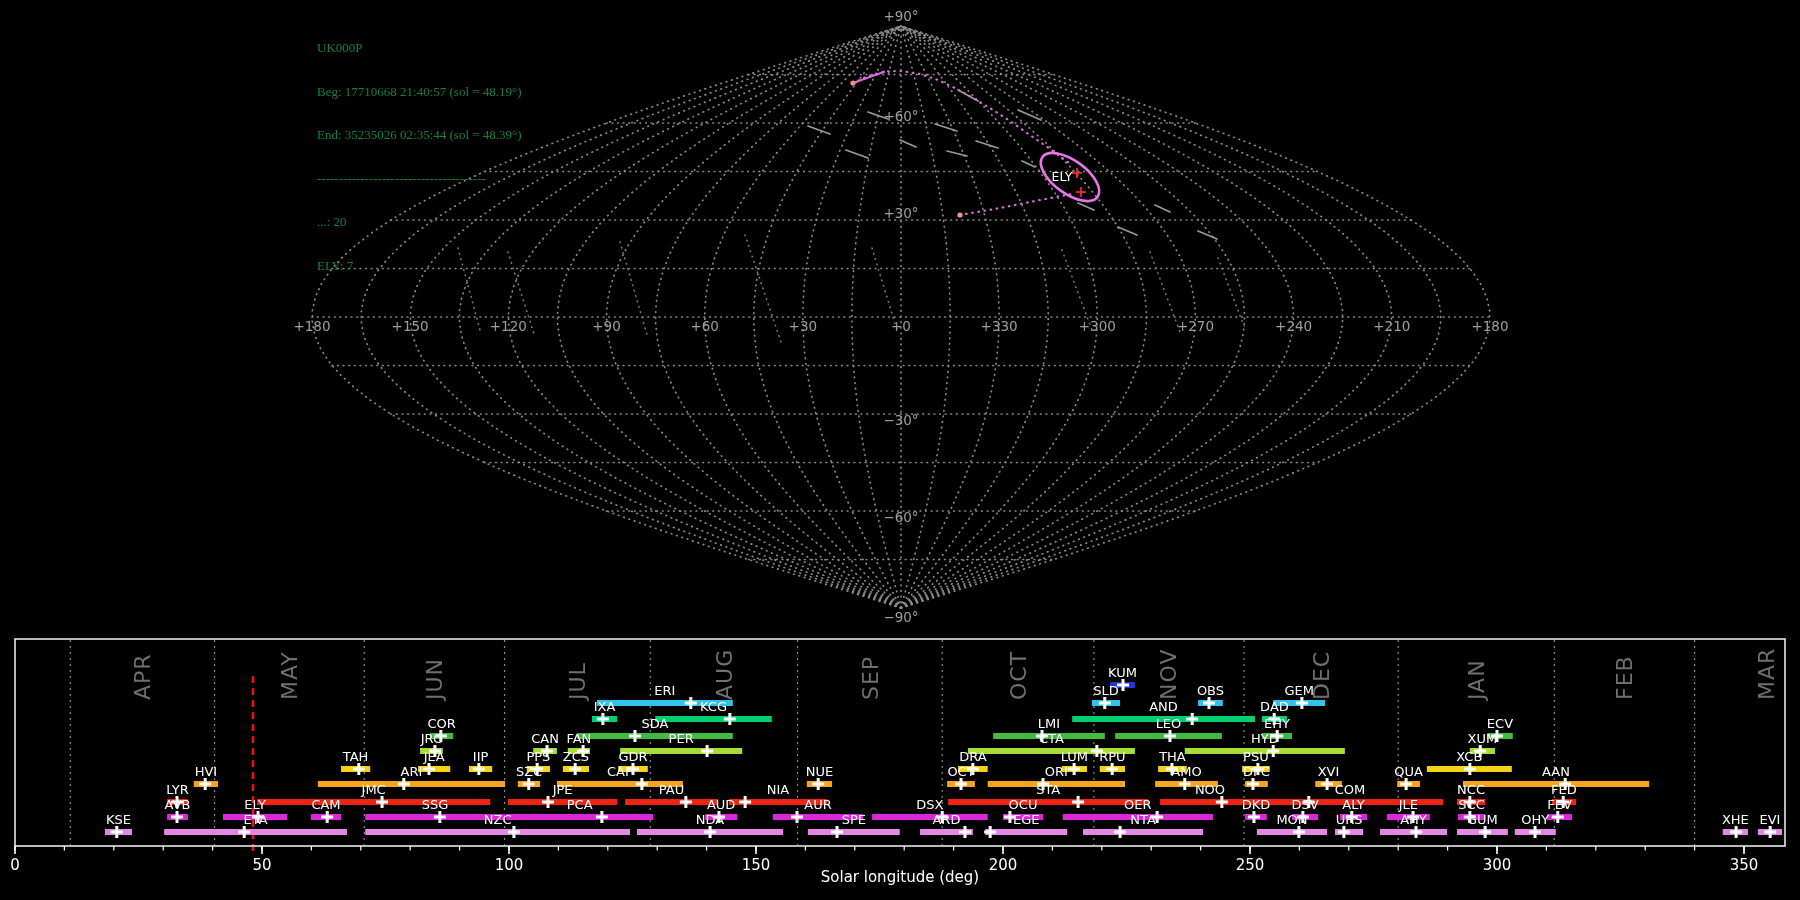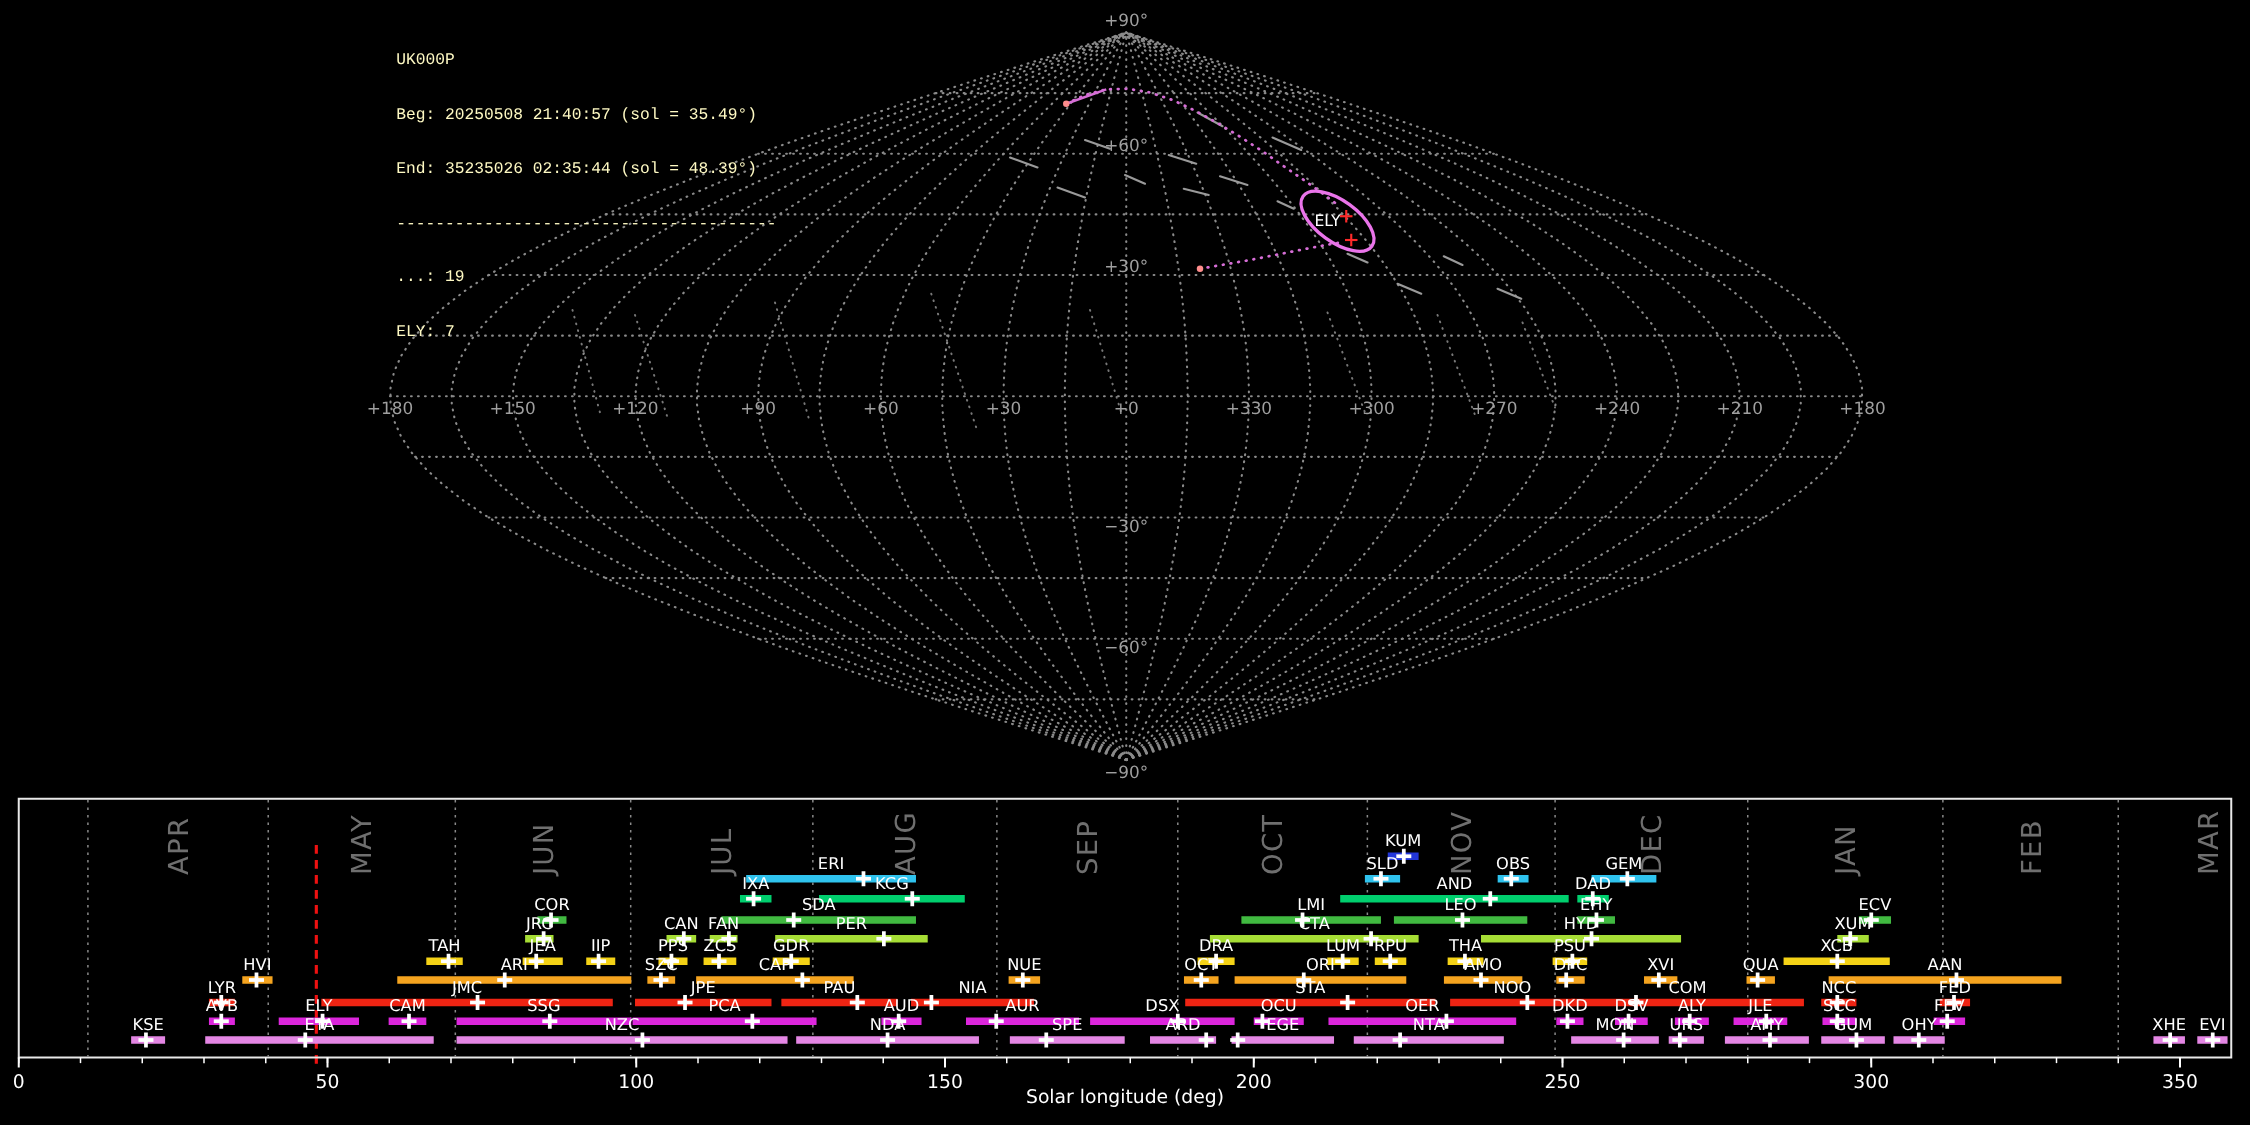--- a/index.html
+++ b/index.html
@@ -1,20 +1,20 @@
 <!DOCTYPE html>
 <html><head>
 <meta charset="utf-8">
 <style>
   html,body{margin:0;padding:0;background:#000;}
   #screen{position:relative;width:1800px;height:900px;background:#000;overflow:hidden;
           font-family:"DejaVu Sans","Liberation Sans",sans-serif;}
   #plot{position:absolute;left:0;top:0;}
-  #header-block{position:absolute;left:317px;top:12px;color:#fef9c3;
-    font-family:Liberation Mono, monospace;
+  #header-block{position:absolute;left:317px;top:12px;color:#15803d;
+    font-family:Liberation Serif, serif;
     font-size:13px;line-height:14.5px;white-space:pre;}
   .dotline{stroke:#8a8a8a;stroke-width:1.7;stroke-dasharray:0.6 5;stroke-linecap:round;fill:none;}
   .dotline2{stroke:#787878;stroke-width:1.6;stroke-dasharray:0.6 5;stroke-linecap:round;fill:none;}
   .gridlabel{fill:#9f9f9f;font-size:13.5px;}
   .spor{stroke:#9a9a9a;stroke-width:1.7;stroke-linecap:round;}
   .trail{stroke:#d66ed6;stroke-width:2.2;stroke-dasharray:0.6 5.6;stroke-linecap:round;fill:none;}
   .barlabel{fill:#ffffff;font-size:13px;}
   .ticklabel{fill:#ffffff;font-size:15px;}
   .monthlabel{fill:#6f6f6f;font-size:22px;letter-spacing:1px;}
   .monthline{stroke:#8a8a8a;stroke-width:1.2;stroke-dasharray:2 4;}
@@ -556,19 +556,19 @@
         <text x="1250" y="870" class="ticklabel" text-anchor="middle">250</text>
         <line x1="1497.0000000000002" y1="846" x2="1497.0000000000002" y2="854" stroke="#fff" stroke-width="1.6"></line>
         <text x="1497.0000000000002" y="870" class="ticklabel" text-anchor="middle">300</text>
         <line x1="1744.0000000000002" y1="846" x2="1744.0000000000002" y2="854" stroke="#fff" stroke-width="1.6"></line>
         <text x="1744.0000000000002" y="870" class="ticklabel" text-anchor="middle">350</text>
         <text x="900" y="882" class="ticklabel" text-anchor="middle">Solar longitude (deg)</text>
       </g>
     </svg>
   <div id="header-block">
     <div>UK000P</div>
-    <div>Beg: 20250508 21:40:57 (sol = 35.49°)</div>
+    <div>Beg: 17710668 21:40:57 (sol = 48.19°)</div>
     <div>End: 35235026 02:35:44 (sol = 48.39°)</div>
     <div>---------------------------------------</div>
-    <div>...: 19</div>
+    <div>...: 20</div>
     <div>ELY: 7</div>
   </div>
 </div>
 
 </body></html>

